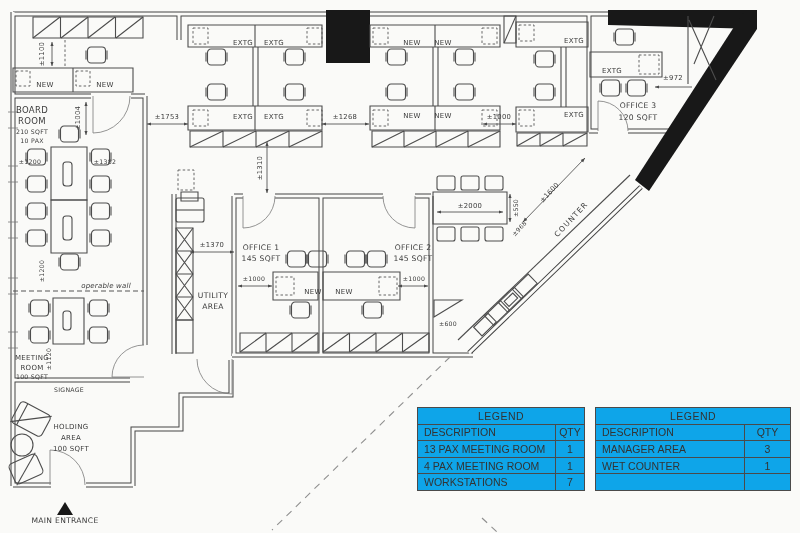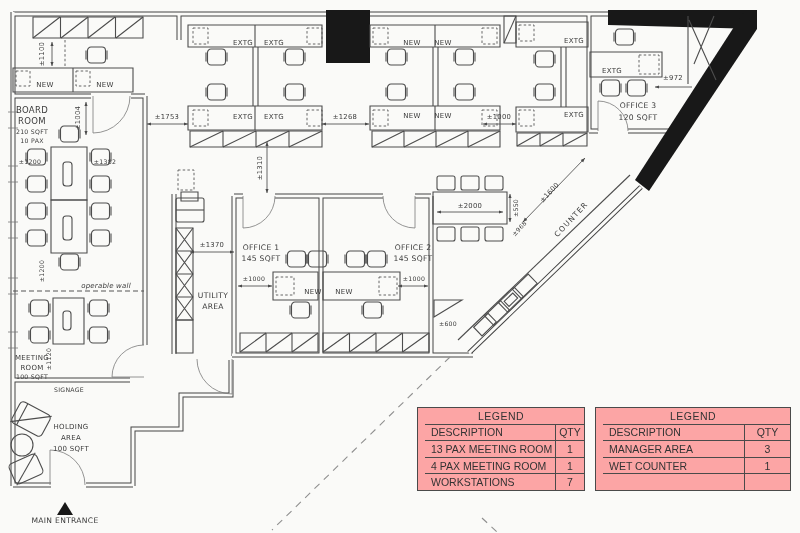--- a/index.html
+++ b/index.html
@@ -13,24 +13,24 @@
   .wi{stroke:#fafaf8;stroke-width:3;fill:none;}
   .dsh{stroke:#555;stroke-width:0.9;fill:none;stroke-dasharray:2.5,2.2;}
   .dsh2{stroke:#555;stroke-width:1;fill:none;stroke-dasharray:5,3;}
   .prop{stroke:#8f8f8f;stroke-width:1.1;fill:none;stroke-dasharray:7,6;}
   .dim{stroke:#555;stroke-width:0.9;fill:none;}
   .blk{fill:#181818;stroke:none;}
   .t{font-family:"DejaVu Sans",sans-serif;fill:#3b3b3b;stroke:none;letter-spacing:.3px;}
   .t9{font-size:8.5px;} .t8{font-size:7.6px;} .t7{font-size:7px;} .t6{font-size:6.2px;}
   .td{font-size:6.8px;} .ti{font-style:italic;font-size:7px;letter-spacing:.2px;}
   .tc{font-size:7.5px;letter-spacing:1.2px;}
-  .lg{position:absolute;top:407px;height:84px;border:1.6px solid #4a4a4a;background:#fca5a5;
+  .lg{position:absolute;top:407px;height:84px;border:1.6px solid #4a4a4a;background:#0ea5e9;
       display:flex;flex-direction:column;font-size:10.5px;color:#333;box-sizing:border-box;text-align:center;}
   .lg-title{flex:1;display:flex;align-items:center;justify-content:center;letter-spacing:.5px;}
-  .lg-row{flex:1;display:flex;border-top:1.1px solid #4a4a4a;margin-left:7px;}
+  .lg-row{flex:1;display:flex;border-top:1.1px solid #4a4a4a;}
   .lg-desc{flex:1;display:flex;align-items:center;padding-left:6px;white-space:nowrap;}
   .lg-qty{display:flex;align-items:center;justify-content:center;border-left:1.1px solid #4a4a4a;}
   #lgL{left:417px;width:168px;} #lgL .lg-qty{width:28px;}
   #lgR{left:595px;width:196px;} #lgR .lg-qty{width:45px;}
 </style>
 </head>
 <body>
 
 <div id="stage">
 <svg width="800" height="533" viewBox="0 0 800 533">

